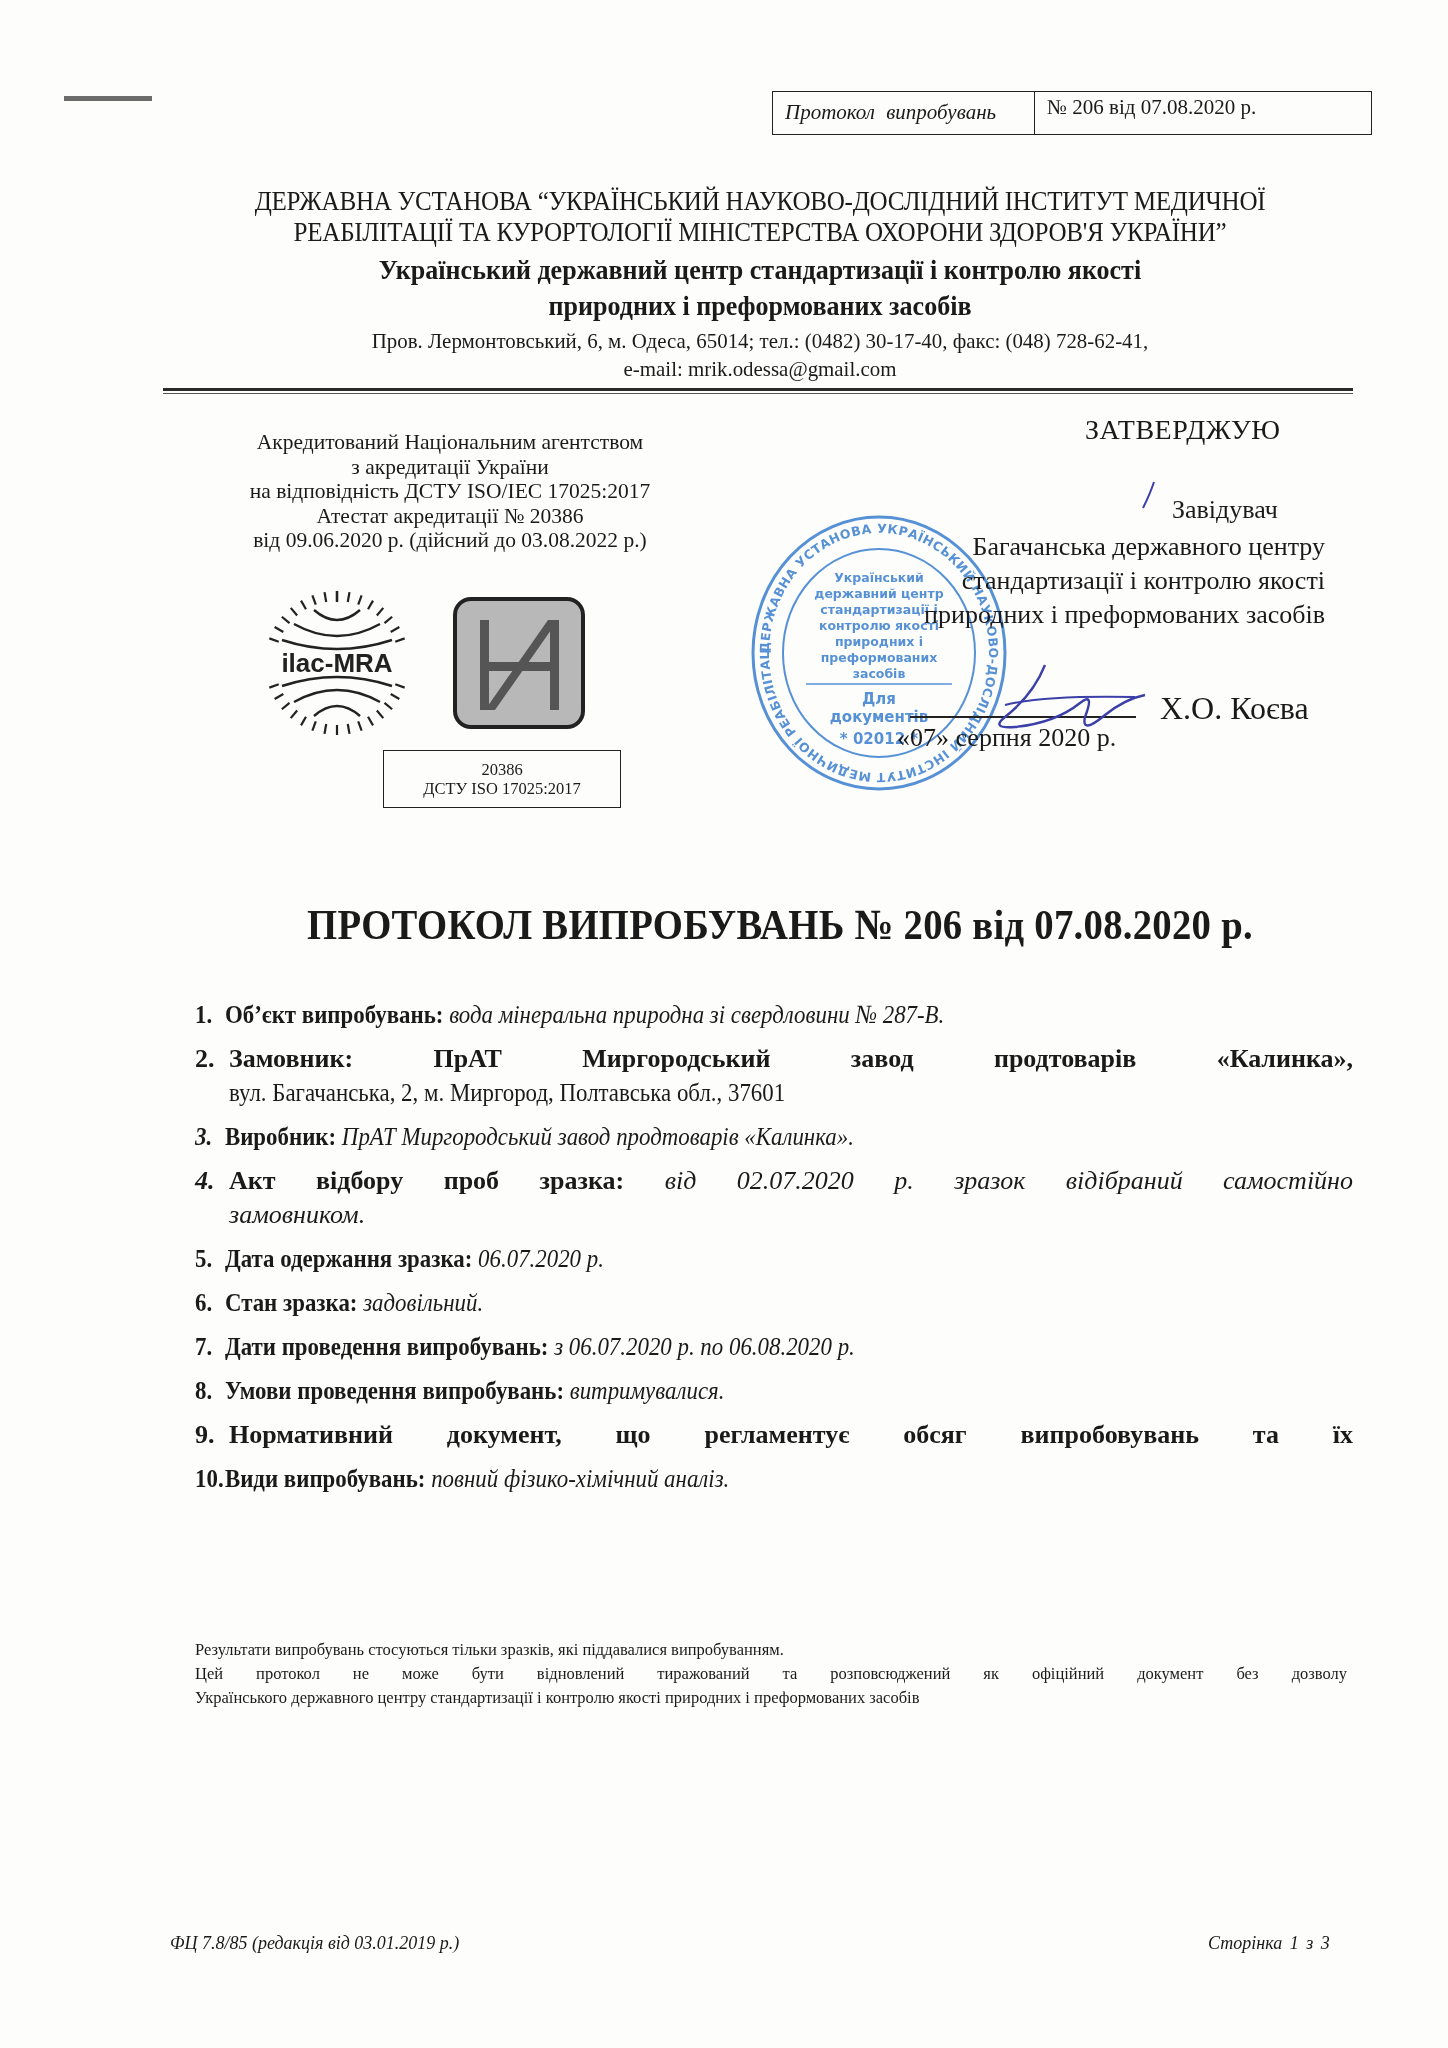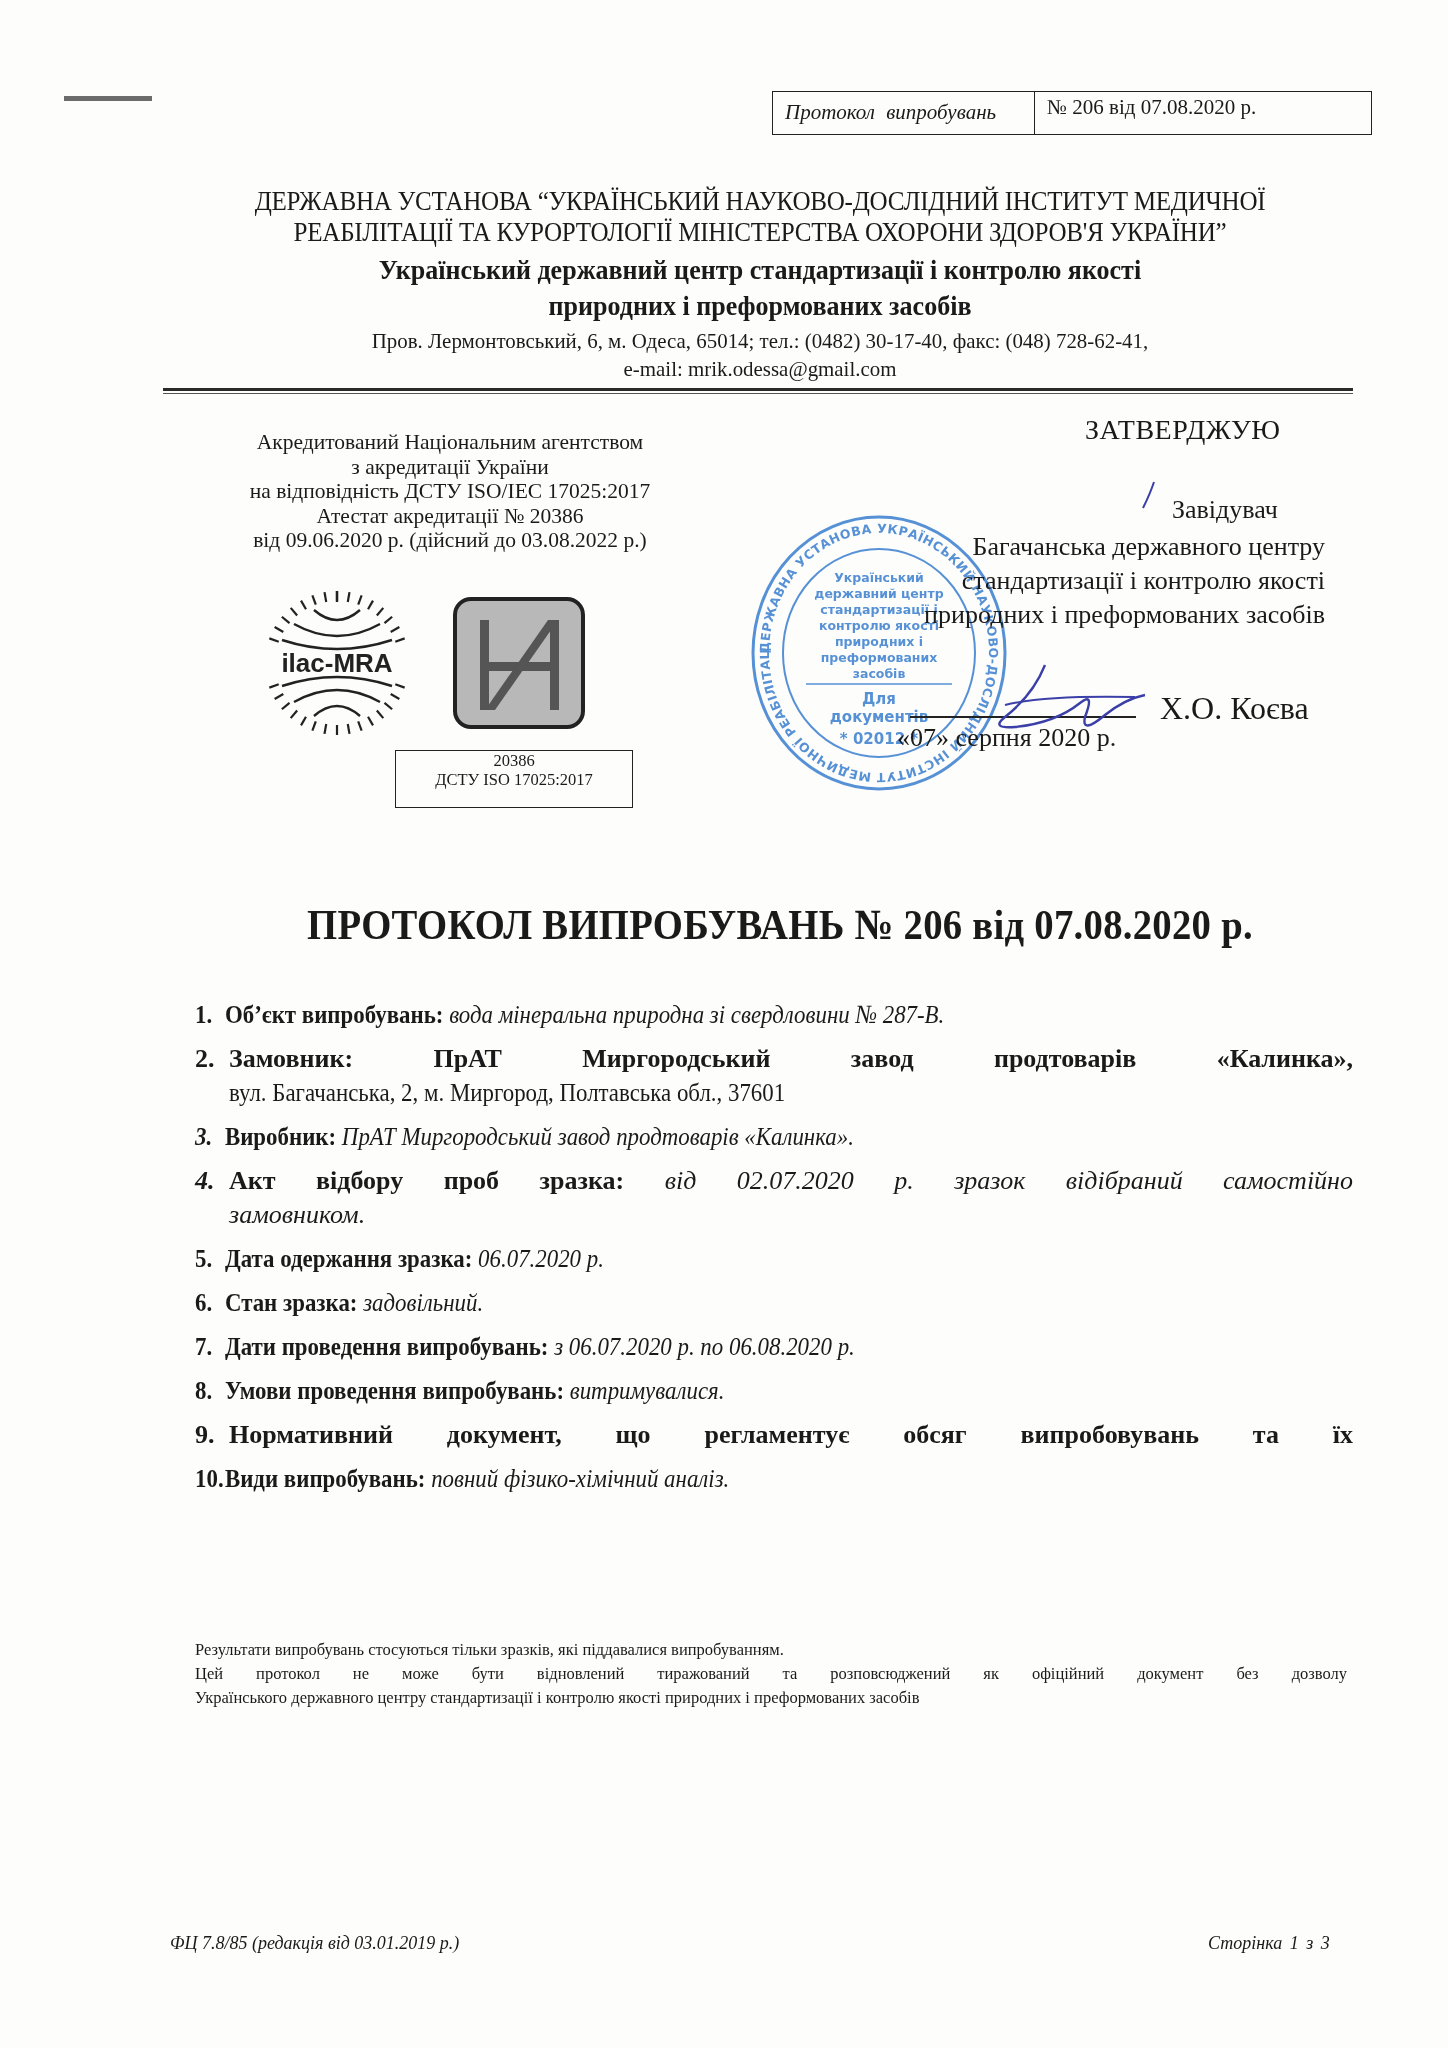--- a/index.html
+++ b/index.html
@@ -37,22 +37,22 @@
     .rule1 { left: 163px; top: 388px; width: 1190px; height: 3px; background: #2a2a2a; }
     .rule2 { left: 163px; top: 393px; width: 1190px; height: 1px; background: #555; }
 
     
     .accred { left: 180px; top: 418px; width: 540px; text-align: center; font-size: 21.5px; line-height: 24.5px; margin-top: 12px; }
 
     
     .ilac { left: 262px; top: 588px; width: 150px; height: 150px; }
     .na-logo { left: 452px; top: 596px; width: 134px; height: 134px; }
     .na-cert {
-      left: 395px; top: 750px; width: 238px; height: 58px; border: 1.5px solid #222;
-      box-sizing: border-box; text-align: center; font-size: 16.5px; line-height: 19px; 
+      left: 383px; top: 750px; width: 238px; height: 58px; border: 1.5px solid #222;
+      box-sizing: border-box; text-align: center; font-size: 16.5px; line-height: 19px; padding-top: 9px;
     }
 
     
     .approve-title { left: 1085px; top: 414px; font-size: 28px; letter-spacing: 0.5px; }
     .approve-pos { left: 1172px; top: 495px; font-size: 26px; }
     .approve-org { left: 800px; width: 525px; text-align: right; font-size: 26px; line-height: 34px; top: 530px; }
     .approve-sign-line { left: 910px; top: 716px; width: 226px; height: 1.5px; background: #222; }
     .approve-name { left: 1160px; top: 690px; font-size: 32px; }
     .approve-date { left: 897px; top: 723px; font-size: 26px; }
     .tick-mark { left: 1141px; top: 480px; width: 16px; height: 30px; }

